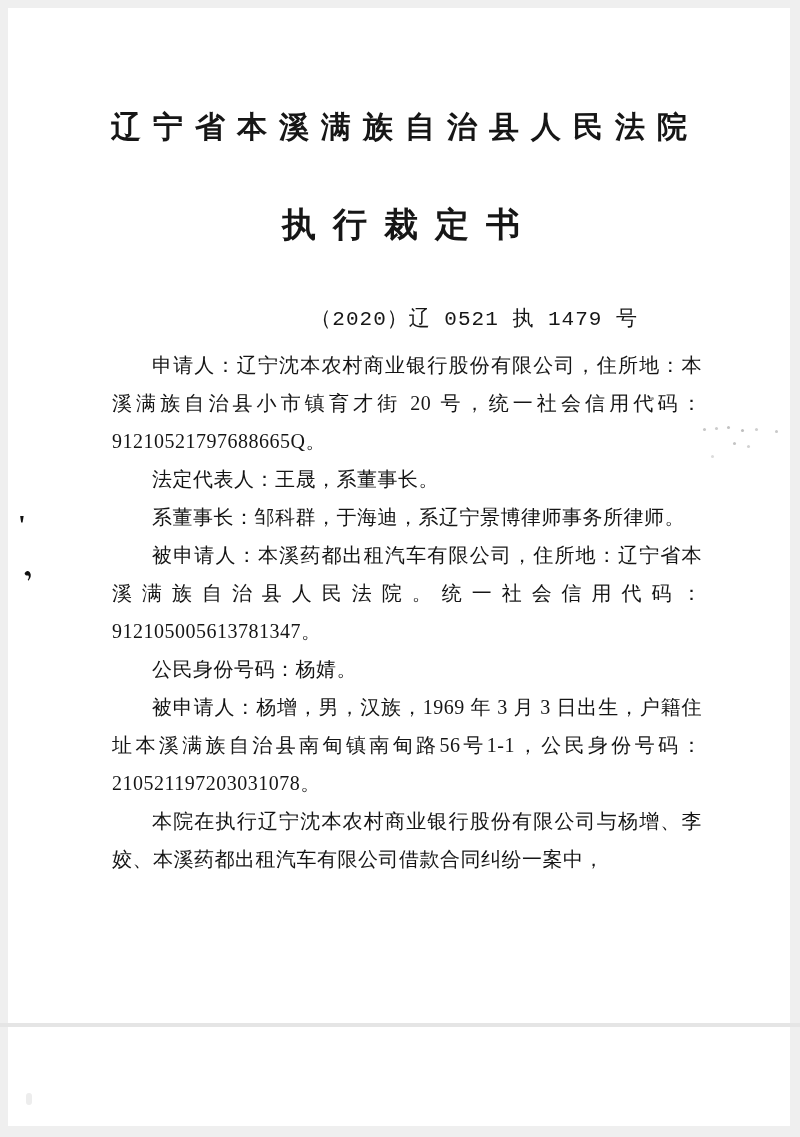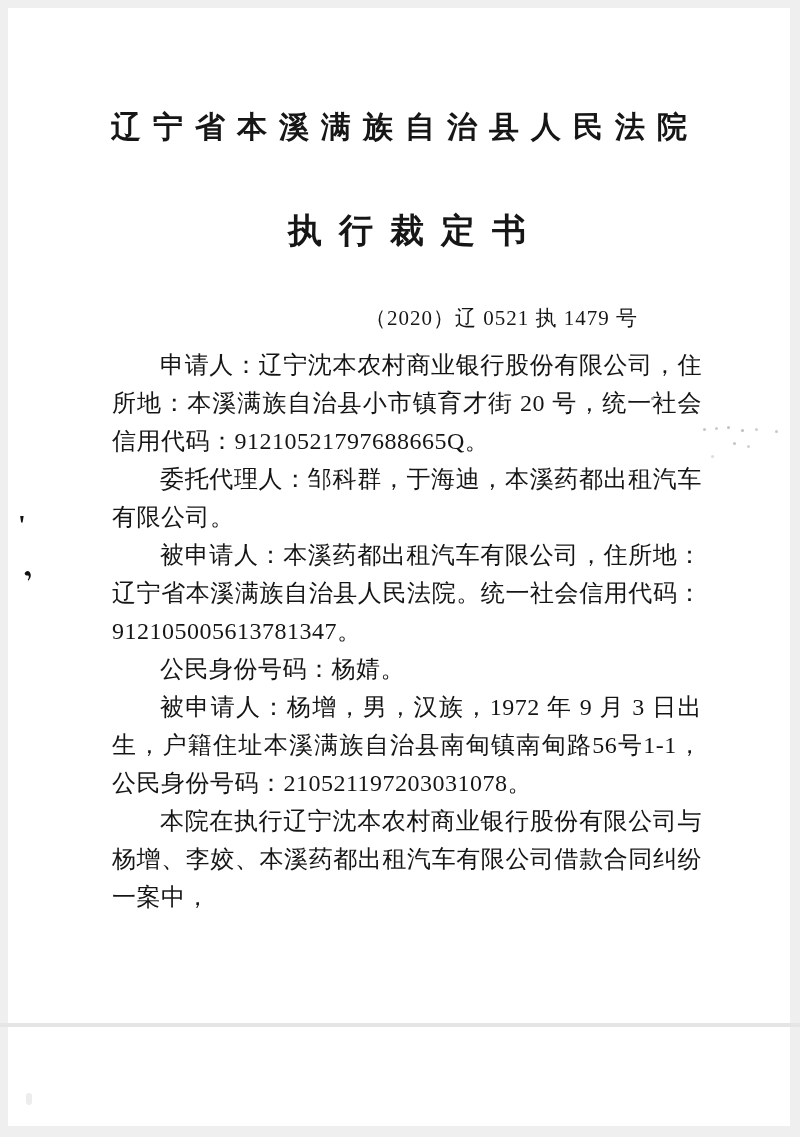--- a/index.html
+++ b/index.html
@@ -45,46 +45,47 @@
     letter-spacing: 12px;
     text-indent: 12px;
     color: #161616;
     white-space: nowrap;
   }
   .doc-type {
     position: absolute;
     top: 192px;
     left: 0;
     width: 100%;
-    margin: 8px;
+    margin: 2px;
     text-align: center;
     font-size: 34px;
     font-weight: bold;
     letter-spacing: 17px;
     text-indent: 17px;
     color: #161616;
     white-space: nowrap;
   }
   .case-no {
     position: absolute;
     top: 296px;
     left: 0;
     right: 152px;
     text-align: right;
     font-size: 21px;
     color: #161616;
     letter-spacing: 1px;
     white-space: nowrap;
+    font-family: Liberation Mono, monospace;
   }
   .body-block {
     position: absolute;
     top: 338px;
     left: 104px;
     width: 590px;
-    font-size: 24px;
+    font-size: 20px;
     line-height: 38px;
     text-align: justify;
     color: #151515;
     letter-spacing: 0.5px;
   }
   .body-block p {
     margin: 0;
     text-indent: 2em;
   }
   .mark {
@@ -141,24 +142,25 @@
   <div class="page">
 
     <h1 class="court">辽宁省本溪满族自治县人民法院</h1>
 
     <h2 class="doc-type">执行裁定书</h2>
 
     <div class="case-no">（2020）辽 0521 执 1479 号</div>
 
     <div class="body-block">
         <p>申请人：辽宁沈本农村商业银行股份有限公司，住所地：本溪满族自治县小市镇育才街 20 号，统一社会信用代码：91210521797688665Q。</p>
-        <p>委托代理人：邹科群，于海迪，本溪药都出租汽车有限公司。</p>
+        <p>法定代表人：王晟，系董事长。</p>
+        <p>系董事长：邹科群，于海迪，系辽宁景博律师事务所律师。</p>
         <p>被申请人：本溪药都出租汽车有限公司，住所地：辽宁省本溪满族自治县人民法院。统一社会信用代码：912105005613781347。</p>
         <p>公民身份号码：杨婧。</p>
-        <p>被申请人：杨增，男，汉族，1972 年 9 月 3 日出生，户籍住址本溪满族自治县南甸镇南甸路56号1-1，公民身份号码：210521197203031078。</p>
+        <p>被申请人：杨增，男，汉族，1969 年 3 月 3 日出生，户籍住址本溪满族自治县南甸镇南甸路56号1-1，公民身份号码：210521197203031078。</p>
         <p>本院在执行辽宁沈本农村商业银行股份有限公司与杨增、李姣、本溪药都出租汽车有限公司借款合同纠纷一案中，</p>
       </div>
 
     <span class="mark mark-1">'</span>
 
     <span class="mark mark-2">,</span>
 
     <div class="smudge"></div>
 
     <div class="faint-dot"></div>

